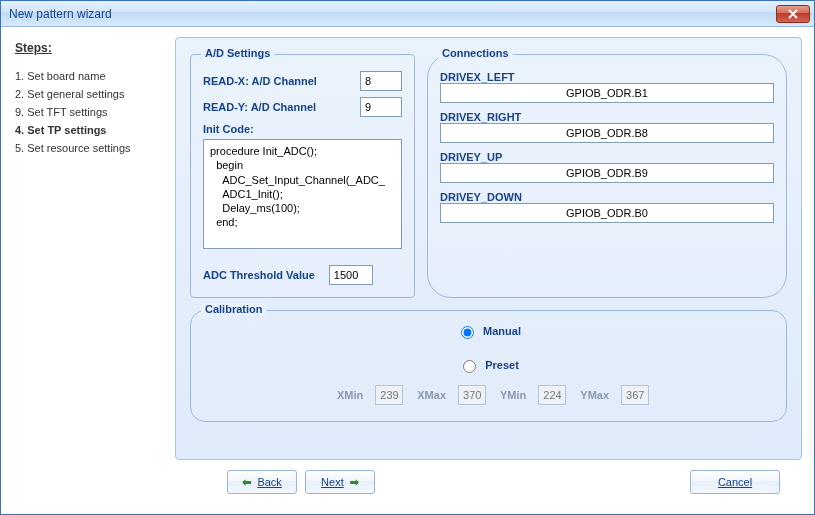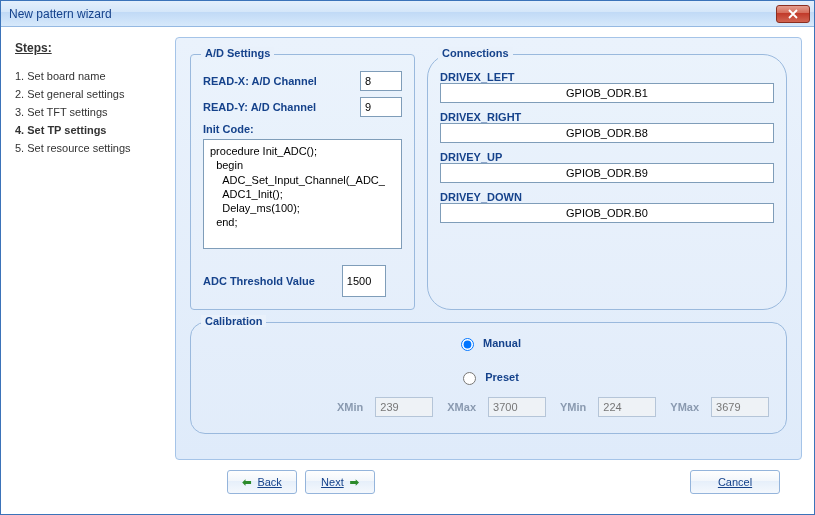--- a/index.html
+++ b/index.html
@@ -72,34 +72,34 @@
   }
   .init-label { font-weight:bold; margin-top:6px; }
   .init-area {
     width:100%; height:110px; resize:none;
     font-family: Tahoma, Arial; font-size:11px;
     border:1px solid #7f9db9; background:#fff; margin-top:4px;
     padding:4px 6px; line-height:1.3; color:#000; overflow-y:scroll;
   }
   .thresh-row { display:flex; align-items:center; gap:14px; margin-top:14px; }
   .thresh-row label { font-weight:bold; font-size:11px; color:#15428b;}
-  .thresh-row input { width:44px; height:32px; font-size:11px; padding:0 4px; border:1px solid #7f9db9;margin-left:13px;}
+  .thresh-row input { width:44px; height:20px; font-size:11px; padding:0 4px; border:1px solid #7f9db9;}
   .conn-label { font-weight:bold; font-size:11px; margin-top:6px; color:#15428b;}
   .conn-input {
     width:100%; height:20px; font-size:11px; padding:0 4px;
     border:1px solid #7f9db9; background:#fff; margin-bottom:2px; color:#000;text-align:center;
   }
   .cal-box { margin-top:12px; padding:12px 16px 16px 16px;border-radius:15px; }
   .cal-row { display:flex; align-items:center; gap:18px;flex-direction:column; }
   .radio-lbl { display:flex; align-items:center; gap:6px; font-weight:bold; font-size:11px; color:#15428b;}
   .preset-fields { display:flex; align-items:center; gap:14px; margin-top:12px; margin-left:130px;}
   .preset-fields .pf { display:flex; align-items:center; gap:12px; }
   .preset-fields .pf span { font-weight:bold; font-size:11px; color:#8a9ab0;}
   .preset-fields .pf input {
-    width:58px; height:20px; font-size:11px; padding:0 4px;
+    width:28px; height:20px; font-size:11px; padding:0 4px;
     border:1px solid #b5c5d8; background:#eef2f6; color:#777;
   }
   .button-bar {
     height:44px; display:flex; align-items:center; padding:0 22px;
     justify-content:space-between;
   }
   .btn {
     height:24px; min-width:70px; padding:0 10px;
     background:linear-gradient(#fefefe,#f2f6fb 45%,#e6effa 46%,#f4f8fd);
     border:1px solid #94b4db; border-radius:3px;
@@ -125,21 +125,21 @@
       </svg>
     </div>
   </div>
 
   <div class="body">
 
     <div class="sidebar">
       <div class="steps-title">Steps:</div>
       <div class="step-item">1. Set board name</div>
       <div class="step-item">2. Set general settings</div>
-      <div class="step-item">3. Set TFT settings</div>
+      <div class="step-item">9. Set TFT settings</div>
       <div class="step-item active">4. Set TP settings</div>
       <div class="step-item">5. Set resource settings</div>
     </div>
 
     <div class="main">
       <div class="panel">
 
 
         <div class="top-grid">
           <div class="groupbox ad-box">

